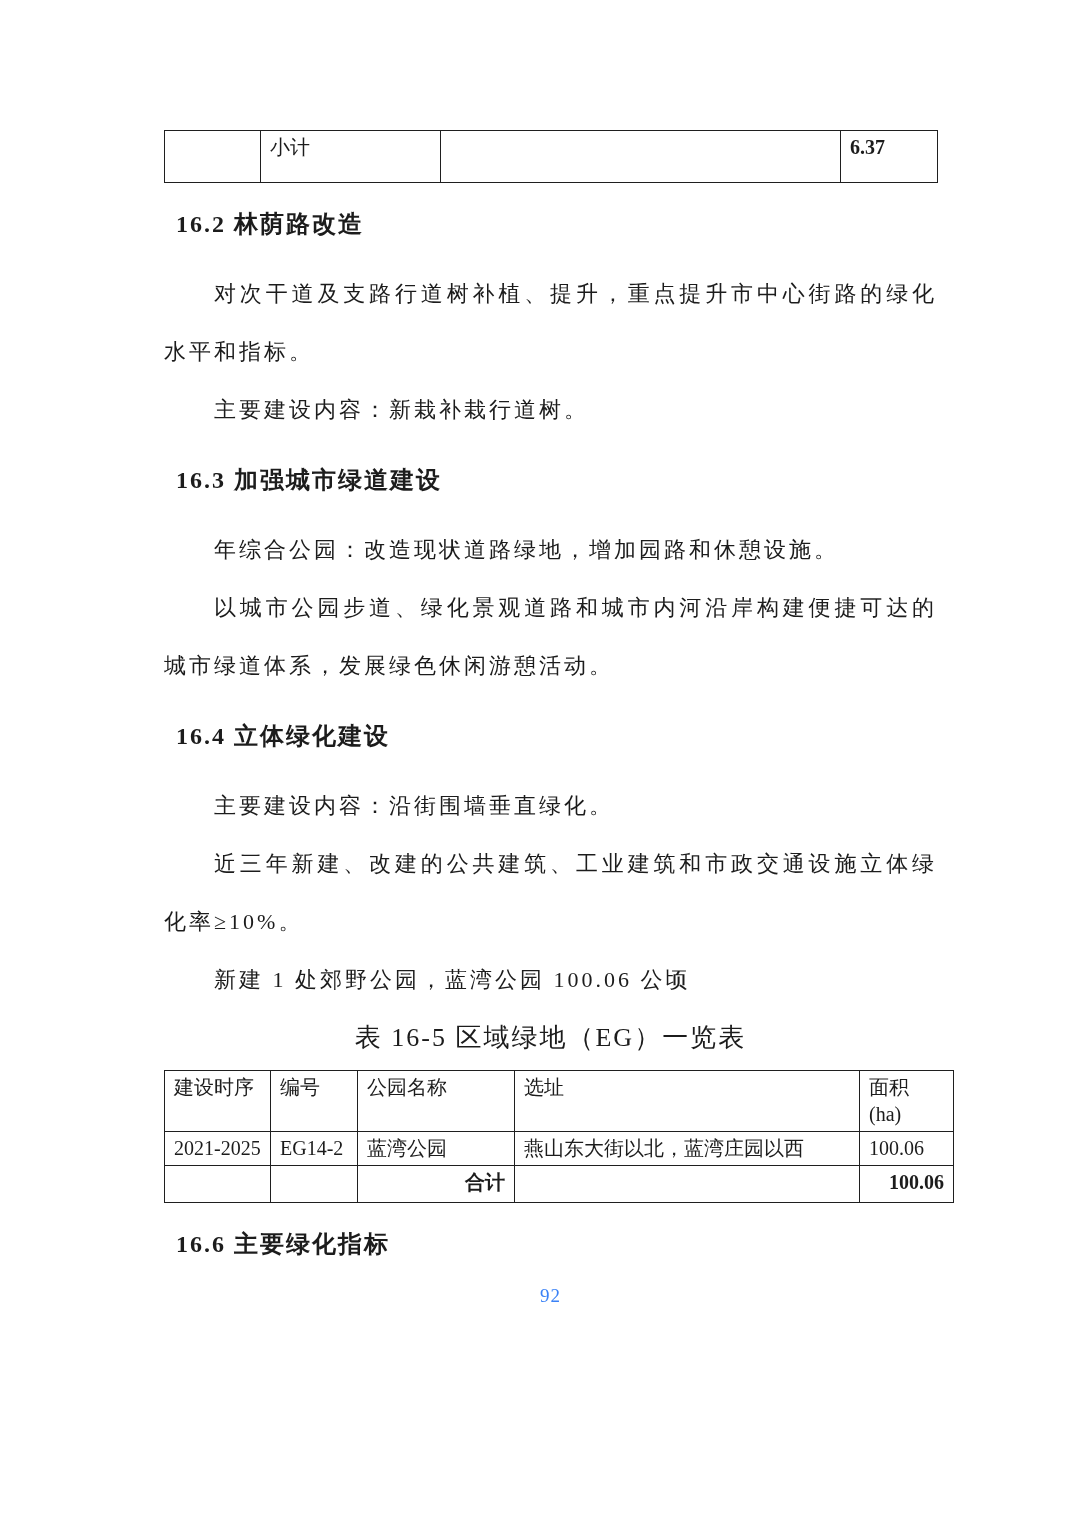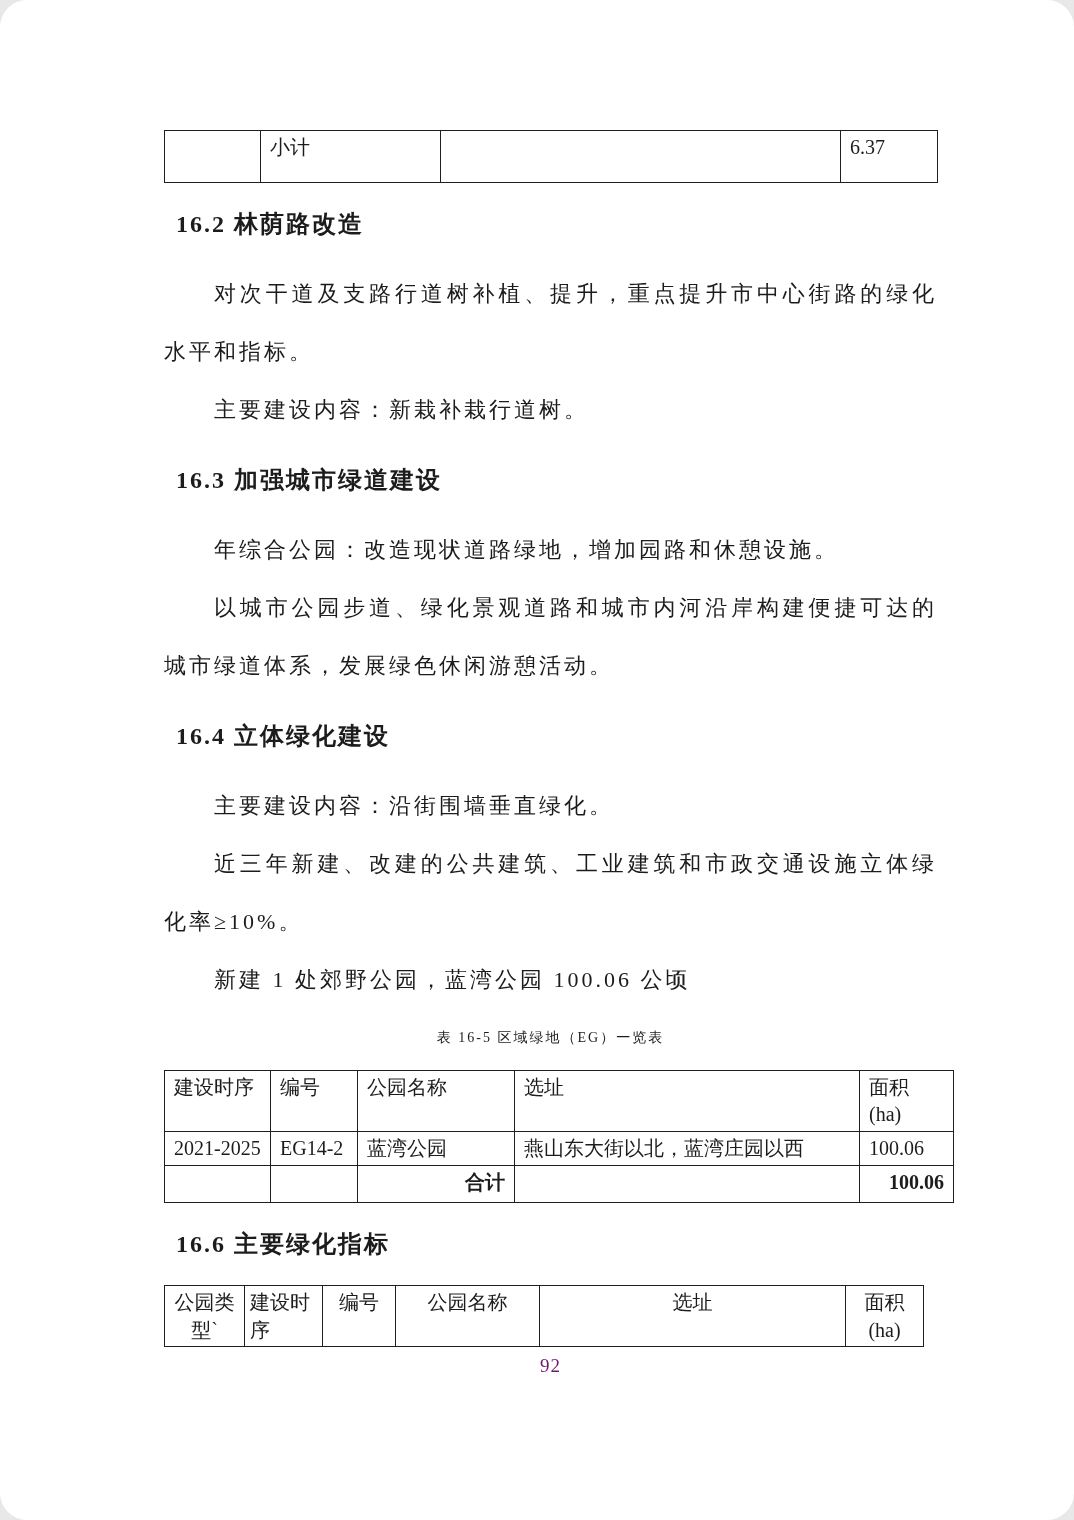--- a/index.html
+++ b/index.html
@@ -5,70 +5,69 @@
   html,body{margin:0;padding:0;background:#e8e8e8;}
   .page{
     position:relative;
     width:1074px;height:1520px;
     background:#ffffff;
     color:#1c1c1c;
     font-family:"Liberation Serif","DejaVu Serif",serif;
     overflow:hidden;
     box-sizing:border-box;
     padding:130px 0 0 164px;
-    border-radius:27px;
   }
   
   .sec-heading{
     width:773px;margin:12px;
     font-size:24px;font-weight:bold;
     line-height:58px;letter-spacing:2px;
     white-space:pre-wrap;
   }
   .body-para{
     width:773px;margin:0;
     font-size:22px;line-height:58px;
     letter-spacing:3px;
     text-indent:50px;
     text-align:justify;
   }
   .table-caption{
     width:773px;margin:0;
-    font-size:14px;line-height:58px;
+    font-size:26px;line-height:58px;
     letter-spacing:2px;
     text-align:center;
   }
   
   table{border-collapse:collapse;table-layout:fixed;}
   td,th{
     border:1.5px solid #1f1f1f;
     vertical-align:top;
     padding:3px 9px;
     font-size:20px;line-height:27px;
     font-weight:normal;
     overflow:hidden;
     box-sizing:border-box;
     text-align:left;
   }
   .top-table{width:773px;}
   .top-table td{height:52px;}
-  .top-table .val{font-weight:normal;}
+  .top-table .val{font-weight:bold;}
   .eg-table{width:789px;margin-top:3px;}
   .eg-table .hdr td{height:55px;}
   .eg-table .r1 td{height:31px;}
   .eg-table .r2 td{height:37px;}
   .bold{font-weight:bold;text-align:right;}
   .g11-table{width:759px;}
   .g11-table th{height:55px;line-height:28px;padding:2px 5px;text-align:center;}
   .g11-table th.al{text-align:left;}
   
   .page-footer{
     width:773px;margin-top:8px;
     text-align:center;
-    font-size:19px;color:#701a75;
+    font-size:19px;color:#3b82f6;
     letter-spacing:1px;
   }
 </style>
 </head>
 <body>
 
 <div class="page">
 
   <table class="top-table">
     <colgroup>
@@ -133,39 +132,16 @@
       <td></td>
       <td class="bold">合计</td>
       <td></td>
       <td class="bold">100.06</td>
     </tr>
   </tbody>
     </table>
 
   <h2 class="sec-heading">16.6 主要绿化指标</h2>
 
-  <table class="g11-table">
-    <colgroup>
-        <col style="width:80px">
-        <col style="width:78px">
-        <col style="width:73px">
-        <col style="width:144px">
-        <col style="width:306px">
-        <col style="width:78px">
-      </colgroup>
-    <tbody>
-        <tr>
-      <th>公园类型`</th>
-      <th class="al">建设时序</th>
-      <th>编号</th>
-      <th>公园名称</th>
-      <th>选址</th>
-      <th>
-        <div>面积</div>
-        <div>(ha)</div>
-      </th>
-    </tr>
-  </tbody>
-    </table>
 
   <div class="page-footer">92</div>
 
 </div>
 
 </body></html>

